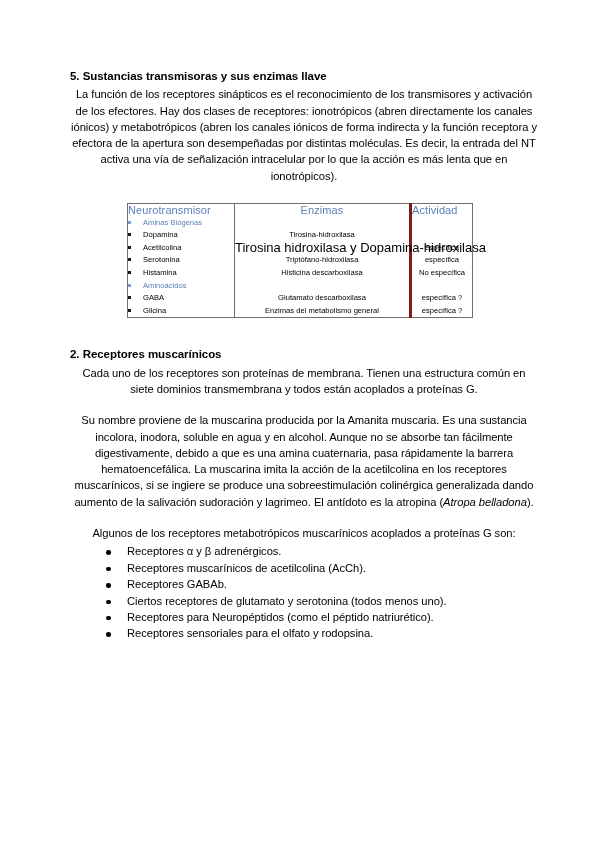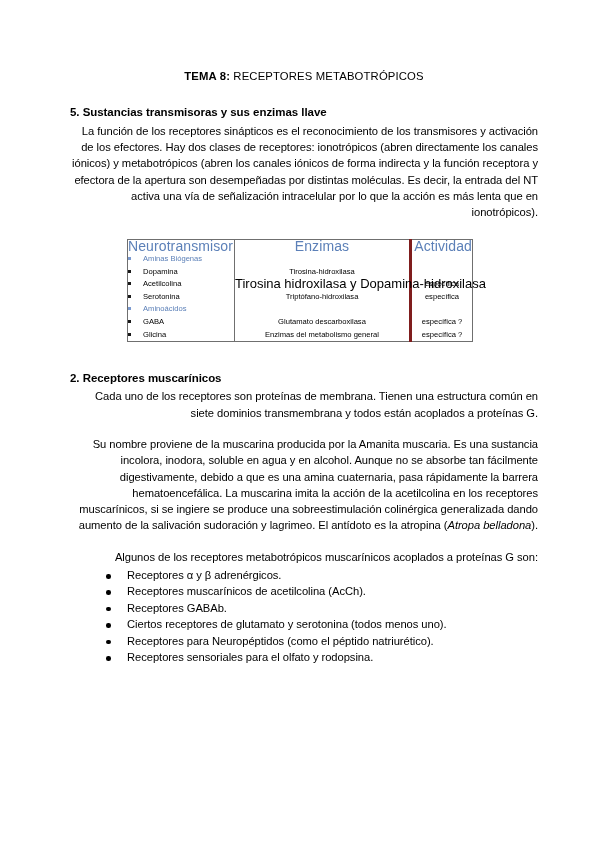--- a/index.html
+++ b/index.html
@@ -35,21 +35,21 @@
     font-size: 11.5px;
     font-weight: bold;
     margin: 0 0 1px 0;
     line-height: 1.5;
     letter-spacing: -0.05px;
   }
   p.body-text {
     font-size: 11.2px;
     line-height: 16.3px;
     margin: 0;
-    text-align: right;
+    text-align: center;
     letter-spacing: -0.05px;
   }
   p.gap-before { margin-top: 15px; }
 
   .italic { font-style: italic; }
 
   
   .table-wrap {
     margin: 19px 0 0 0;
     display: flex;
@@ -70,28 +70,28 @@
     height: 12.6px;
     line-height: 12.6px;
     font-weight: normal;
   }
   .col-nt   { width: 107px; border-right: 1px solid #6f6f6f; }
   .col-enz  { width: 176px; border-right: 3px solid #7f1d1d; }
   .col-act  { width: 62px; }
 
   .hdr-cell {
     color: #5c80b8;
-    font-size: 14px;
+    font-size: 11px;
     letter-spacing: 0.1px;
     height: 14px;
     line-height: 14px;
   }
   .hdr-nt  { padding-left: 6px; text-align: left; }
   .hdr-enz { text-align: center; }
-  .hdr-act { padding-left: 1px; text-align: right; margin-top: 32px; }
+  .hdr-act { padding-left: 1px; text-align: left; margin-top: 32px; }
 
   .nt-item {
     padding-left: 6px;
     position: relative;
     white-space: nowrap;
   }
   .nt-item .bullet {
     display: inline-block;
     width: 3px;
     height: 3px;
@@ -129,23 +129,20 @@
     height: 4.5px;
     border-radius: 50%;
     background: #000;
   }
 </style>
 </head>
 <body>
 
 <div class="page">
 
-  <div class="doc-title">
-    <span class="t-bold">TEMA 8:</span><span> RECEPTORES METABOTRÓPICOS</span>
-  </div>
 
   <h2 class="section">5. Sustancias transmisoras y sus enzimas llave</h2>
   <p class="body-text">La función de los receptores sinápticos es el reconocimiento de los transmisores y activación de los efectores. Hay dos clases de receptores: ionotrópicos (abren directamente los canales iónicos) y metabotrópicos (abren los canales iónicos de forma indirecta y la función receptora y efectora de la apertura son desempeñadas por distintas moléculas. Es decir, la entrada del NT activa una vía de señalización intracelular por lo que la acción es más lenta que en ionotrópicos).</p>
 
   <div class="table-wrap">
     <table class="nt-table">
       <colgroup>
         <col class="col-nt">
           <col class="col-enz">
           <col class="col-act">
@@ -172,20 +169,25 @@
             <td class="nt-item col-nt"><span class="bullet"></span><span>Acetilcolina</span></td>
             <td class="enz-cell col-enz tight">Tirosina hidroxilasa y Dopamina-hidroxilasa</td>
             <td class="act-cell col-act">específica</td>
           </tr>
           <tr>
             <td class="nt-item col-nt"><span class="bullet"></span><span>Serotonina</span></td>
             <td class="enz-cell col-enz">Triptófano-hidroxilasa</td>
             <td class="act-cell col-act">específica</td>
           </tr>
           <tr>
+            <td class="nt-item col-nt"><span class="bullet"></span><span>Histamina</span></td>
+            <td class="enz-cell col-enz">Histicina descarboxilasa</td>
+            <td class="act-cell col-act">No específica</td>
+          </tr>
+          <tr>
             <td class="nt-item col-nt blue"><span class="bullet"></span><span>Aminoácidos</span></td>
             <td class="enz-cell col-enz"></td>
             <td class="act-cell col-act"></td>
           </tr>
           <tr>
             <td class="nt-item col-nt"><span class="bullet"></span><span>GABA</span></td>
             <td class="enz-cell col-enz">Glutamato  descarboxilasa</td>
             <td class="act-cell col-act">específica ?</td>
           </tr>
           <tr>

